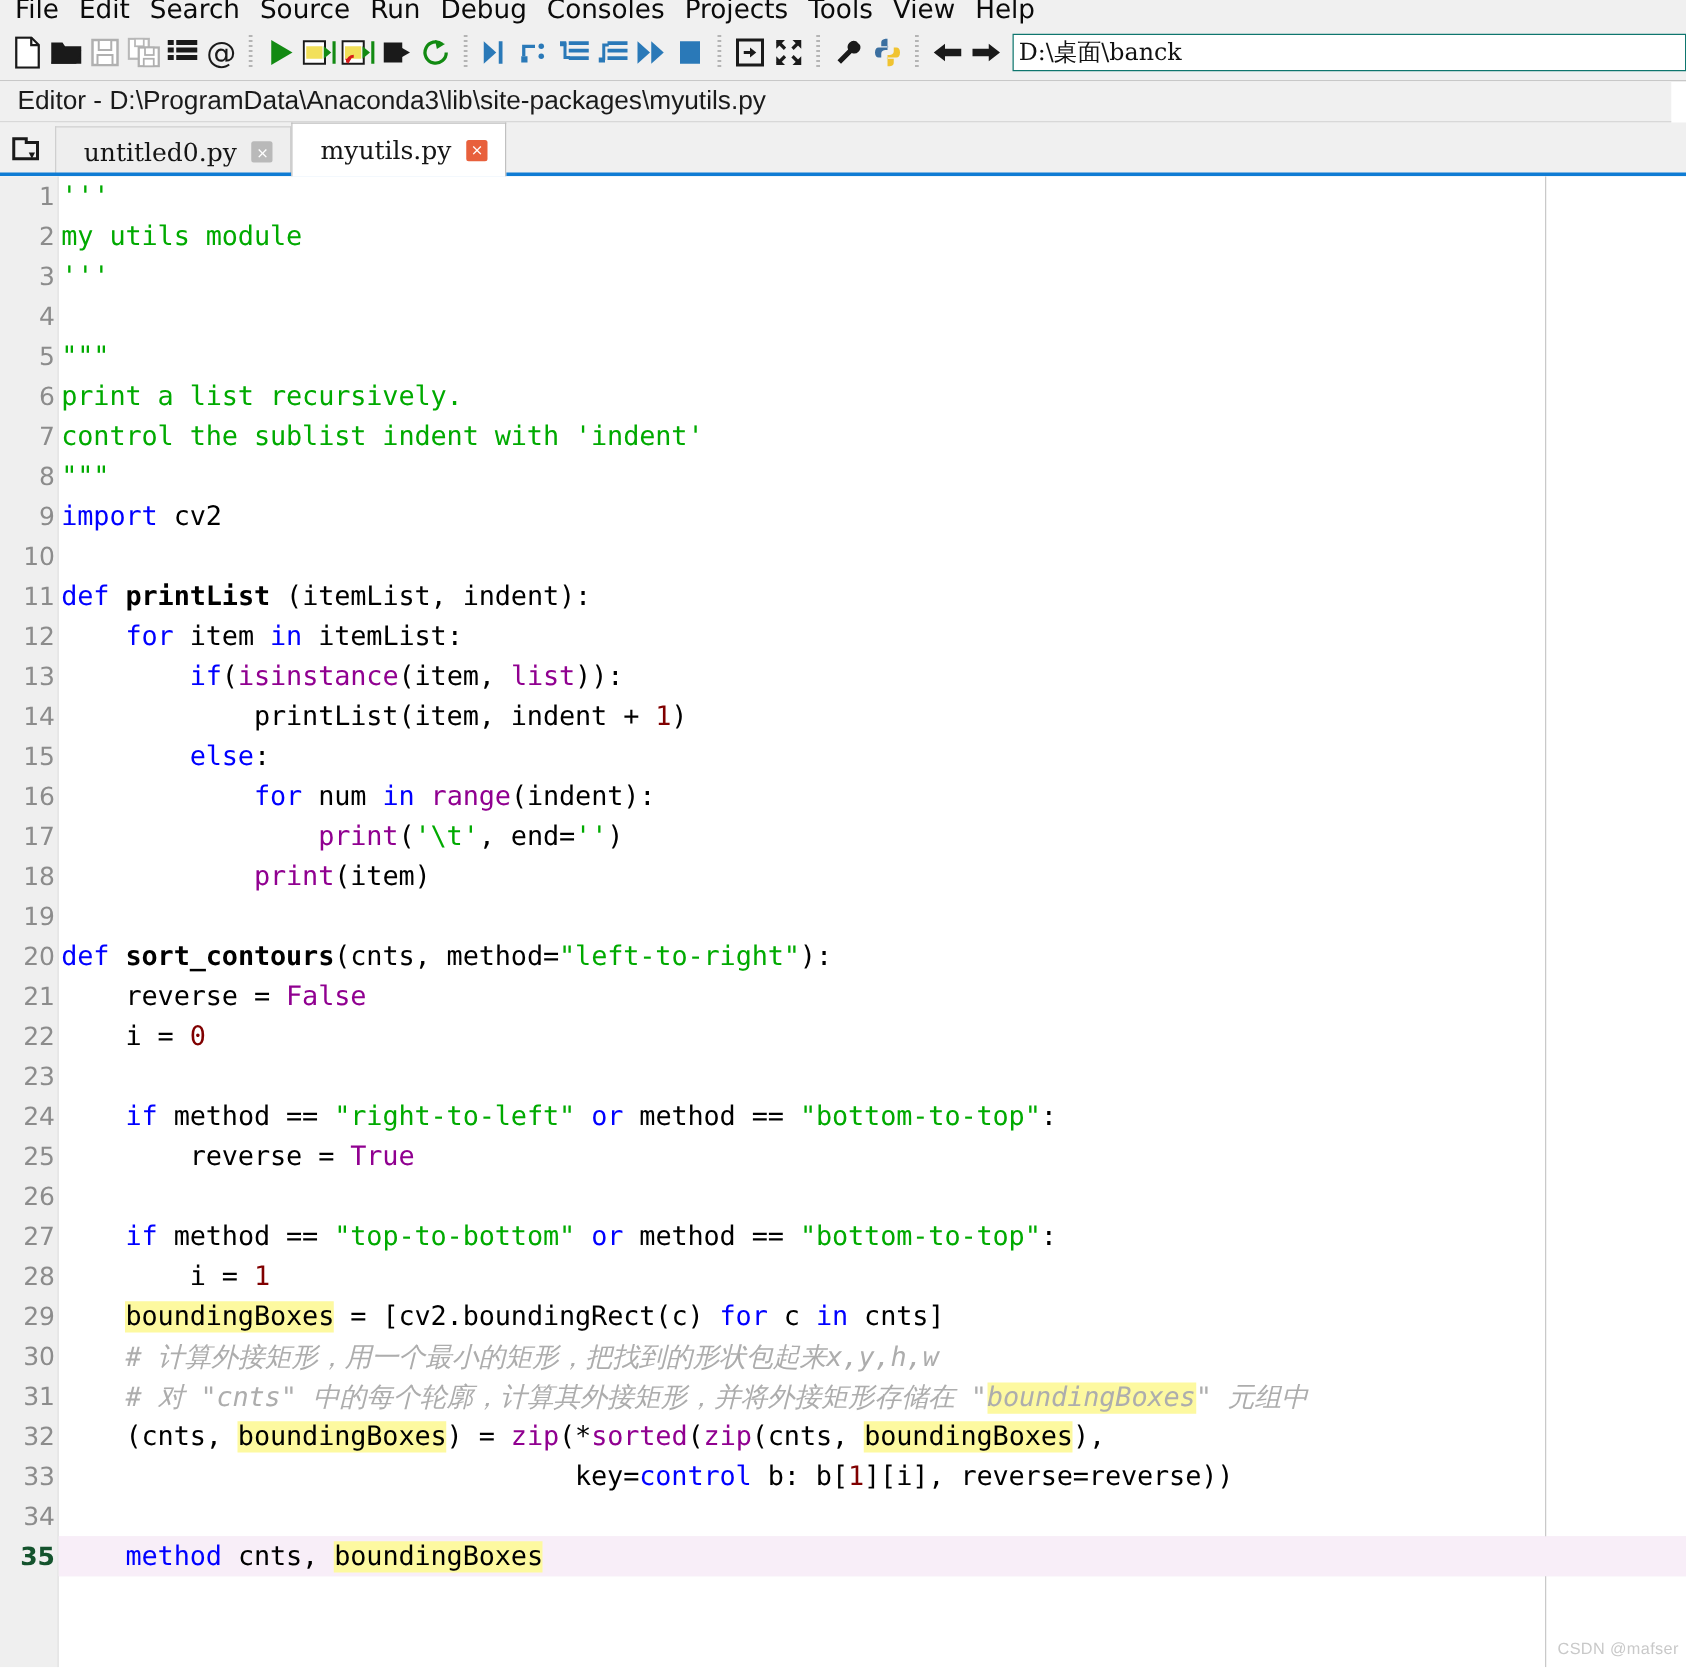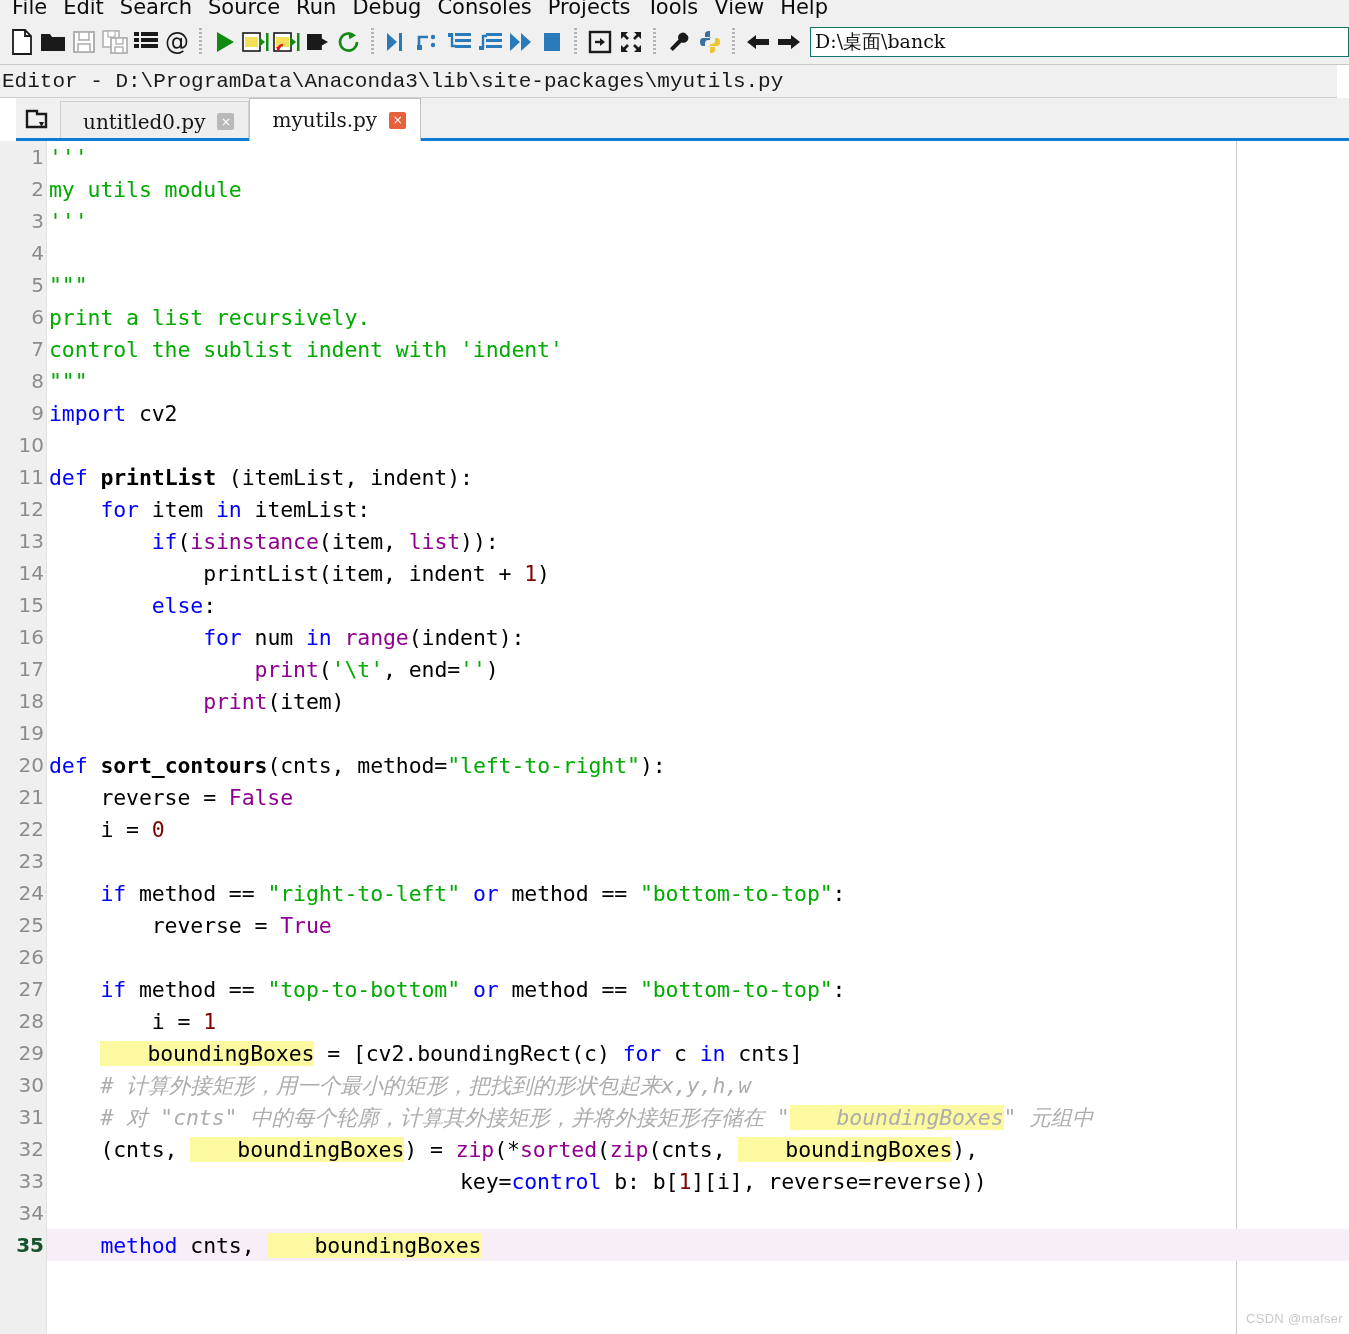--- a/index.html
+++ b/index.html
@@ -84,31 +84,31 @@
 
   
   .editor-title {
     position: absolute;
     top: 65px; left: 0; right: 12px;
     height: 33px;
     background: #f0f0f0;
     border-bottom: 1px solid #d0d0d0;
     display: flex;
     align-items: center;
-    padding-left: 2px;
-    font-family: Liberation Mono, monospace;
+    padding-left: 14px;
+    font-family: Liberation Sans, sans-serif;
     font-size: 21px;
     color: #1a1a1a;
     white-space: nowrap;
   }
 
   
   .tabbar {
     position: absolute;
-    top: 98px; left: 16px; right: 0;
+    top: 98px; left: 0; right: 0;
     height: 43px;
     background: #f0f0f0;
     display: flex;
     align-items: flex-end;
   }
   .tab-browse {
     width: 44px; height: 43px;
     display: flex; align-items: center; justify-content: center;
     background: #f0f0f0;
     cursor: default;
@@ -214,21 +214,21 @@
     white-space: pre;
     color: #000000;
   }
   
   .kw  { color: #0000ff; }
   .bi  { color: #900090; text-align: right; }
   .str { color: #00aa00; }
   .num { color: #800000; }
   .fn  { color: #000000; font-weight: bold; }
   .cmt { color: #adadad; font-style: italic; }
-  .hl  { background: #fdf9a0; padding-left: 47px; }
+  .hl  { background: #fdf9a0; }
 
   .ruler {
     position: absolute;
     top: 0; bottom: 0;
     left: 1236px;
     width: 1px;
     background: #c9c9c9;
     z-index: 1;
   }
 

